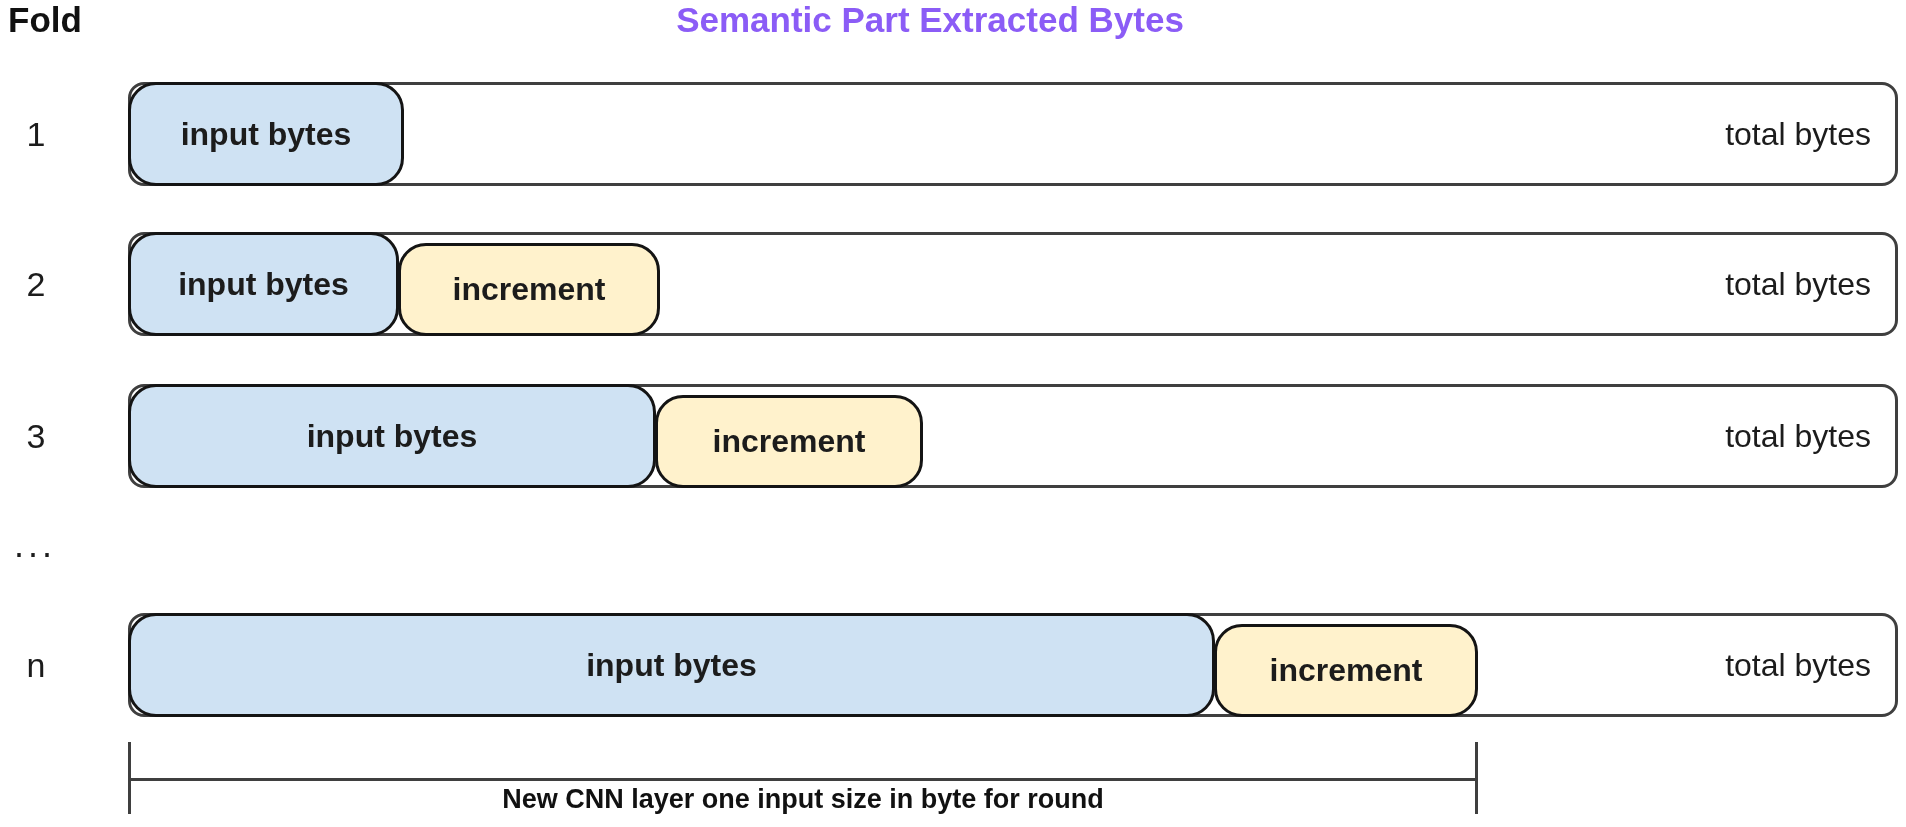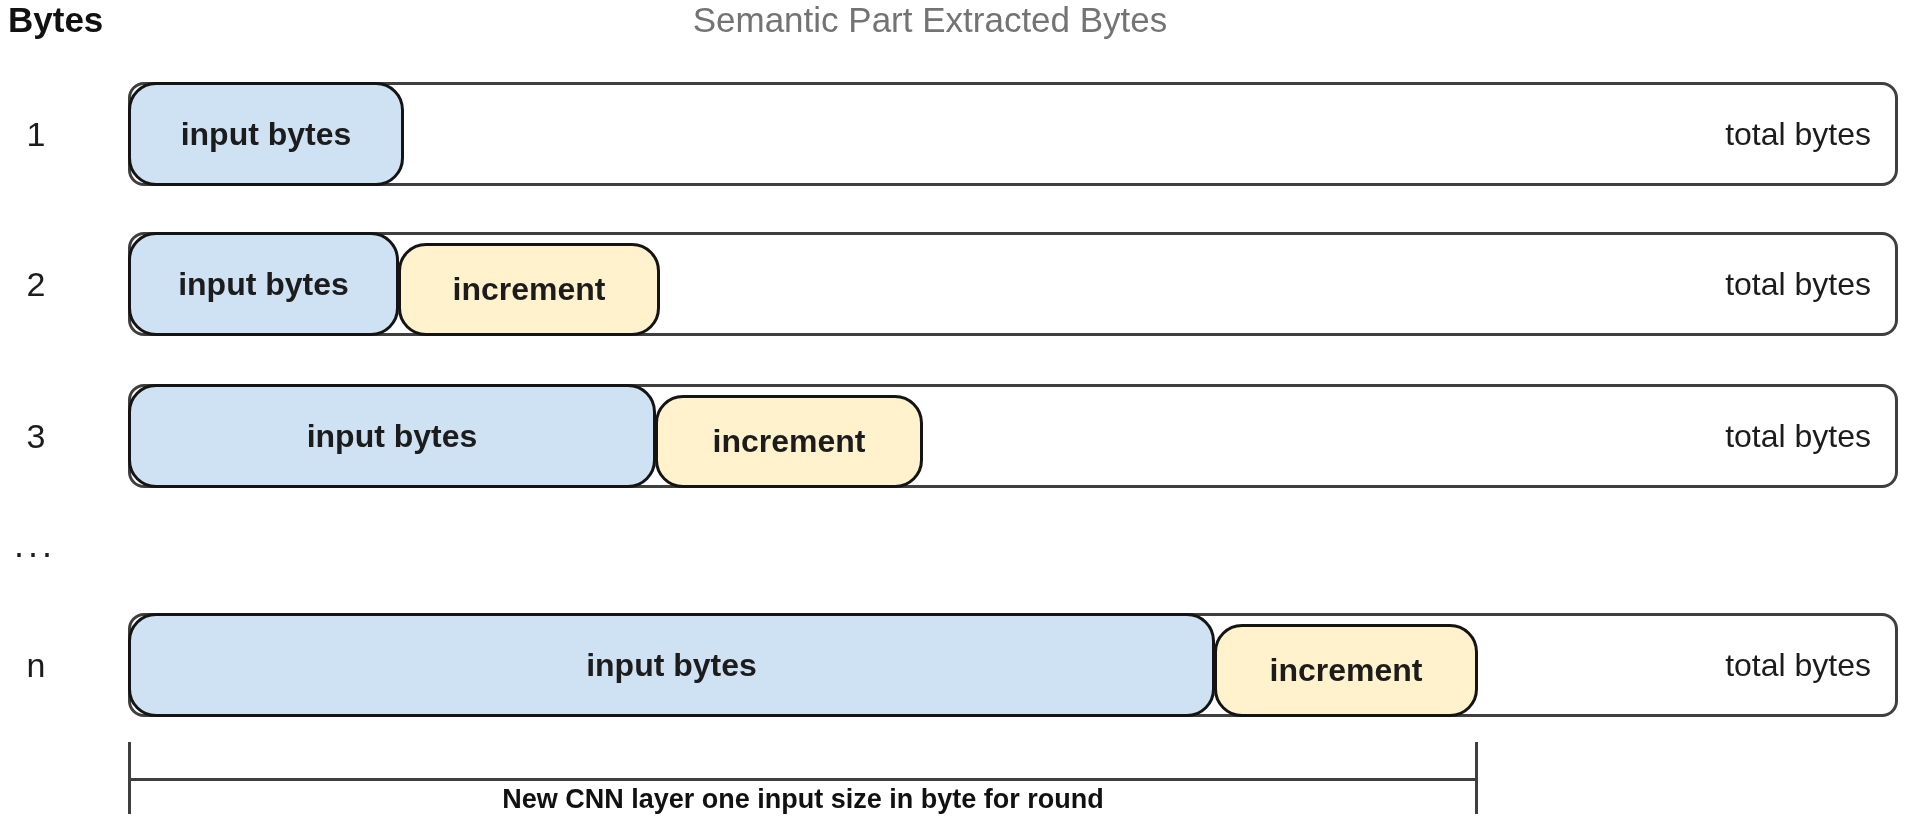--- a/index.html
+++ b/index.html
@@ -26,22 +26,22 @@
     font-weight: bold;
     color: #111111;
   }
   .diagram-title {
     position: absolute;
     left: 560px;
     top: 0px;
     width: 740px;
     text-align: center;
     font-size: 35px;
-    font-weight: normal;
-    color: #737373;
+    font-weight: bold;
+    color: #8b5cf6;
   }
 
   
   .row {
     position: absolute;
     left: 128px;
     width: 1770px;
     height: 104px;
   }
   .track {
@@ -131,21 +131,21 @@
     font-weight: bold;
     color: #111111;
     white-space: nowrap;
   }
 </style>
 </head>
 <body>
 
 <div class="canvas">
 
-  <div class="fold-header">Bytes</div>
+  <div class="fold-header">Fold</div>
   <div class="diagram-title">Semantic Part Extracted Bytes</div>
 
   <div class="row" style="top:82px;">
     <div class="fold-num">1</div>
     <div class="track">
       <span class="track-label">total bytes</span>
     </div>
     <div class="seg input" style="left:0; width:276px;">input bytes</div>
   </div>
 

